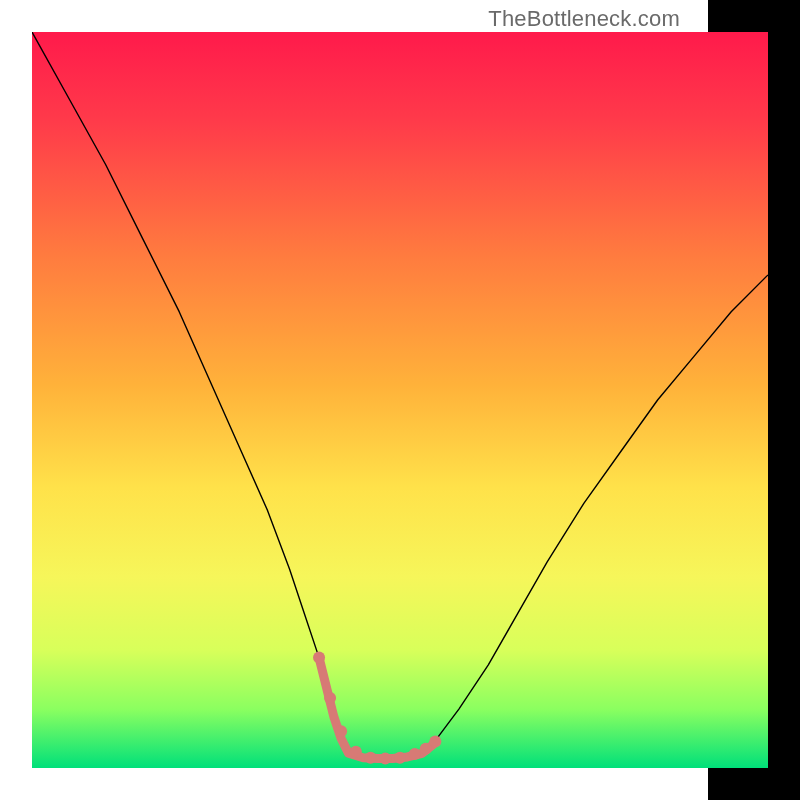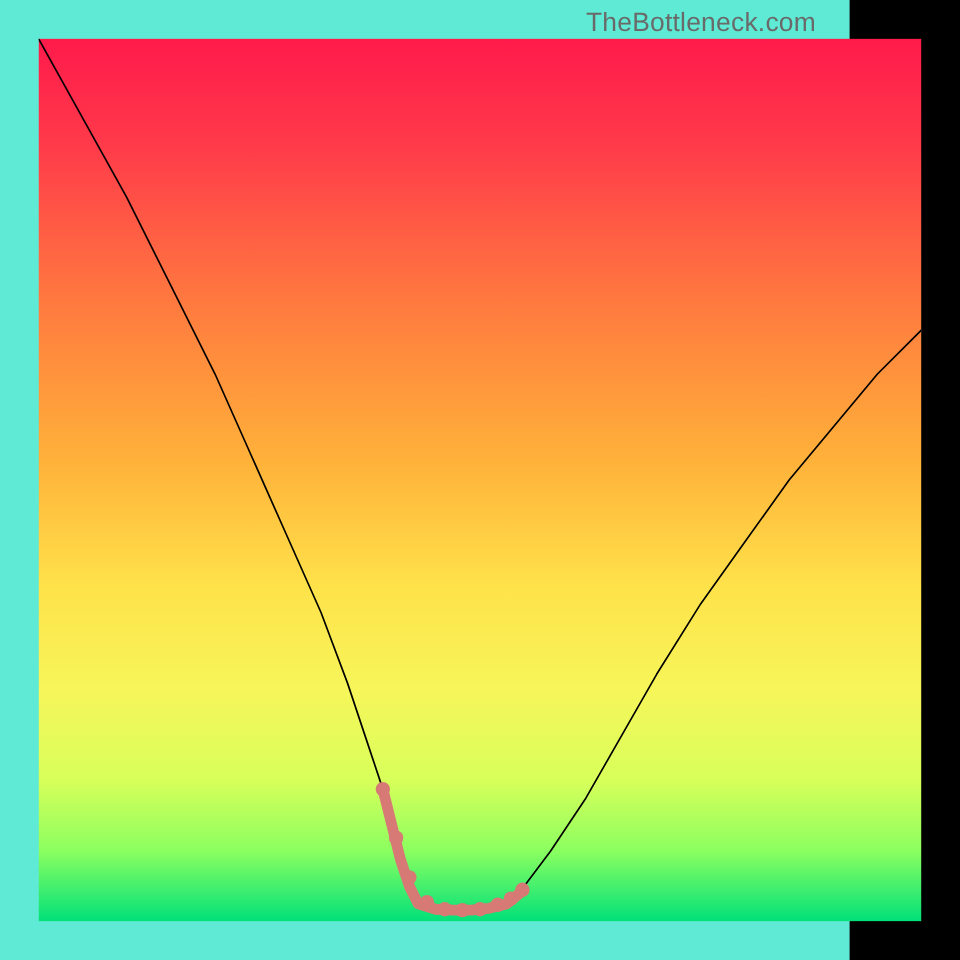--- a/index.html
+++ b/index.html
@@ -10,21 +10,21 @@
     background: #000;
     overflow: hidden;
     font-family: Arial, Helvetica, sans-serif;
   }
   .frame {
     position: absolute;
     top: 0;
     left: 0;
     width: 708px;
     height: 800px;
-    background: #5eead4;
+    background: #ffffff;
   }
   .plot {
     position: absolute;
     top: 32px;
     left: 32px;
     width: 736px;
     height: 736px;
     overflow: hidden;
   }
   .watermark {

